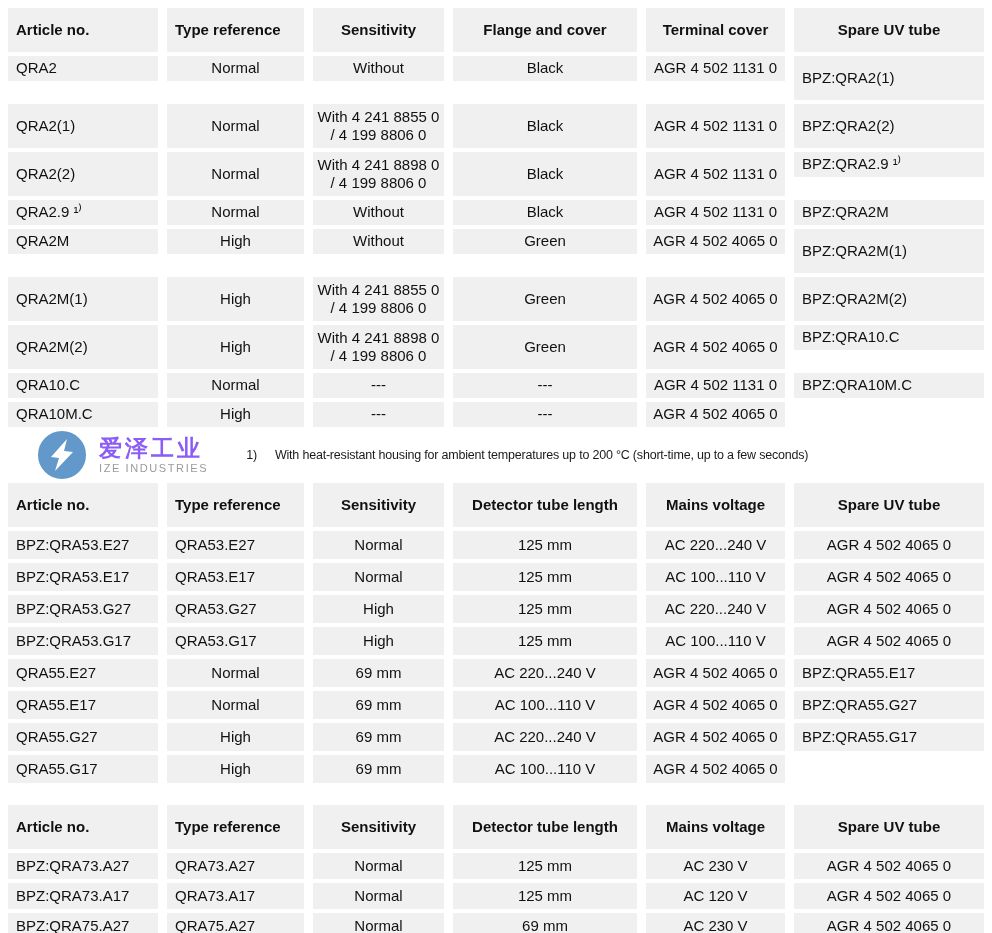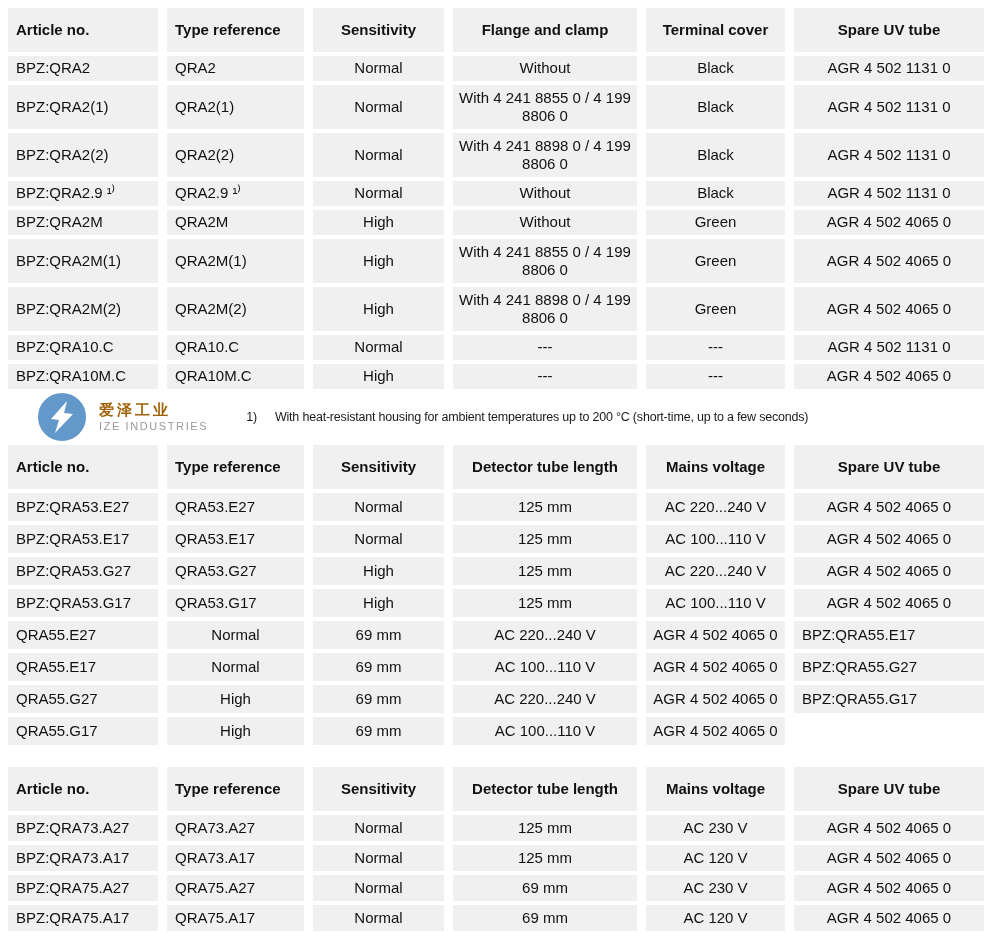--- a/index.html
+++ b/index.html
@@ -37,21 +37,21 @@
   .footnote-band {
     display: flex;
     align-items: center;
     height: 56px;
     width: 976px;
   }
   .logo { display: flex; align-items: center; margin-left: 30px; }
   .logo-mark { width: 48px; height: 48px; flex: 0 0 auto; }
   .logo-text { margin-left: 13px; }
   .logo-cn {
-    font-size: 15px; font-weight: bold; color: #a16207;
+    font-size: 23px; font-weight: bold; color: #8b5cf6;
     letter-spacing: 3px; line-height: 1.1;
   }
   .logo-en {
     font-size: 11px; color: #9b9b9b; letter-spacing: 1.6px;
     margin-top: 1px;
   }
   .footnote-marker {
     margin-left: 38px;
     font-size: 12.5px; color: #1a1a1a;
     letter-spacing: -0.2px;
@@ -63,24 +63,23 @@
   }
   .gap-before-t3 { height: 22px; }
 </style>
 </head>
 <body>
 
 <div class="tbl t1">
     <div class="cell th align-left">Article no.</div>
     <div class="cell th align-left">Type reference</div>
     <div class="cell th align-center">Sensitivity</div>
-    <div class="cell th align-center">Flange and clamp</div>
+    <div class="cell th align-center">Flange and cover</div>
     <div class="cell th align-center">Terminal cover</div>
     <div class="cell th align-center">Spare UV tube</div>
-    <div class="cell td align-left">BPZ:QRA2</div>
     <div class="cell td align-left">QRA2</div>
     <div class="cell td align-center">Normal</div>
     <div class="cell td align-center">Without</div>
     <div class="cell td align-center">Black</div>
     <div class="cell td align-center">AGR 4 502 1131 0</div>
     <div class="cell td align-left tall">BPZ:QRA2(1)</div>
     <div class="cell td align-left tall">QRA2(1)</div>
     <div class="cell td align-center tall">Normal</div>
     <div class="cell td align-center tall">With 4 241 8855 0 / 4 199 8806 0</div>
     <div class="cell td align-center tall">Black</div>

